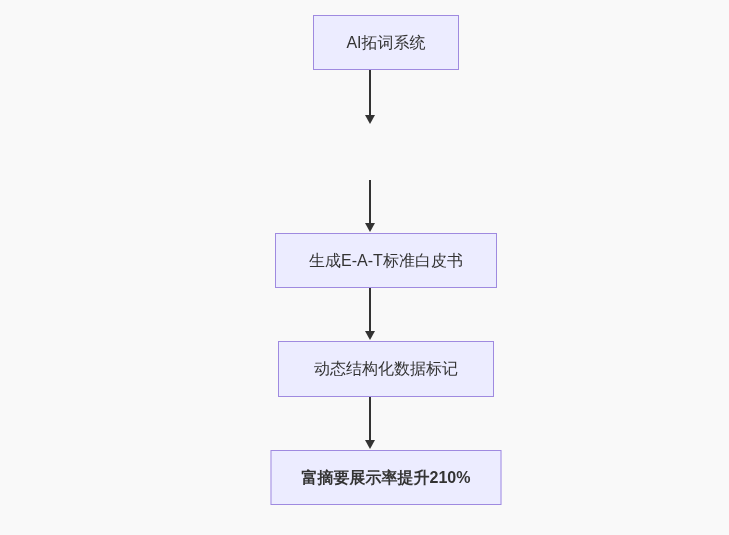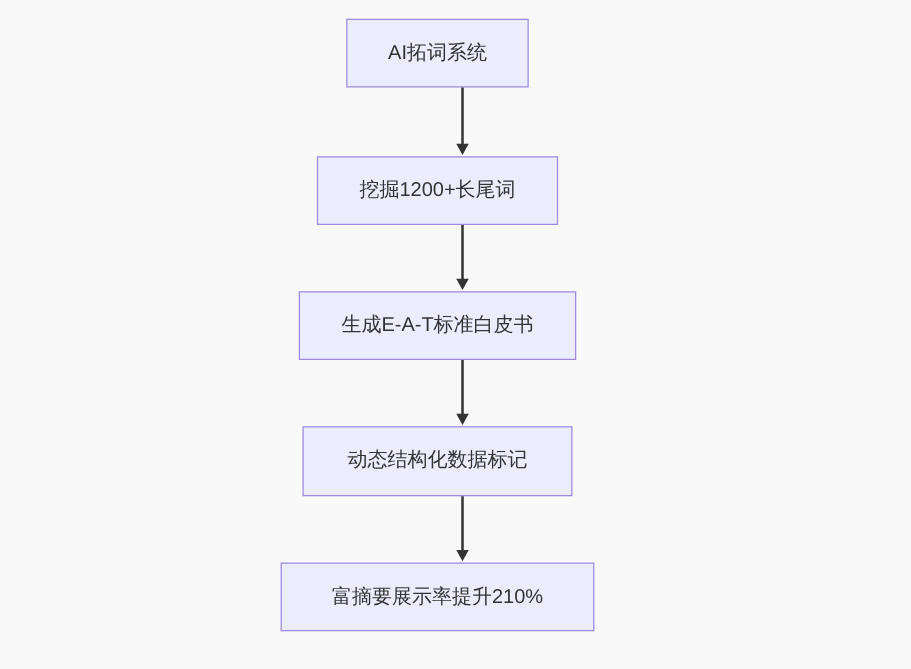--- a/index.html
+++ b/index.html
@@ -16,40 +16,40 @@
   }
   .canvas {
     position: relative;
     width: 729px;
     height: 535px;
     background: var(--canvas-bg);
     overflow: hidden;
   }
   .node {
     position: absolute;
-    left: 350px;
+    left: 386px;
     transform: translateX(-50%);
     background: var(--node-fill);
     border: 1px solid var(--node-border);
     display: flex;
     align-items: center;
     justify-content: center;
     text-align: center;
   }
   .node-label {
     font-size: 16px;
     color: var(--node-text);
     line-height: 1.2;
     white-space: nowrap;
   }
   .n1 { top: 15px;  width: 146px; height: 55px; }
   .n2 { top: 125px; width: 193px; height: 55px; }
   .n3 { top: 233px; width: 222px; height: 55px; }
   .n4 { top: 341px; width: 216px; height: 56px; font-family: Liberation Serif, serif; }
-  .n5 { top: 450px; width: 251px; height: 55px; }
+  .n5 { top: 450px; width: 231px; height: 55px; font-weight: bold; }
 
   .edge {
     position: absolute;
     left: 370px;
     width: 0;
   }
   .e1 { top: 70px;  height: 55px; }
   .e2 { top: 180px; height: 53px; }
   .e3 { top: 288px; height: 53px; }
   .e4 { top: 397px; height: 53px; }
@@ -79,23 +79,20 @@
 
   <div class="node n1">
     <span class="node-label">AI拓词系统</span>
   </div>
 
   <div class="edge e1">
     <div class="edge-line"></div>
     <div class="edge-arrow"></div>
   </div>
 
-  <div class="node n2">
-    <span class="node-label">挖掘1200+长尾词</span>
-  </div>
 
   <div class="edge e2">
     <div class="edge-line"></div>
     <div class="edge-arrow"></div>
   </div>
 
   <div class="node n3">
     <span class="node-label">生成E-A-T标准白皮书</span>
   </div>
 

